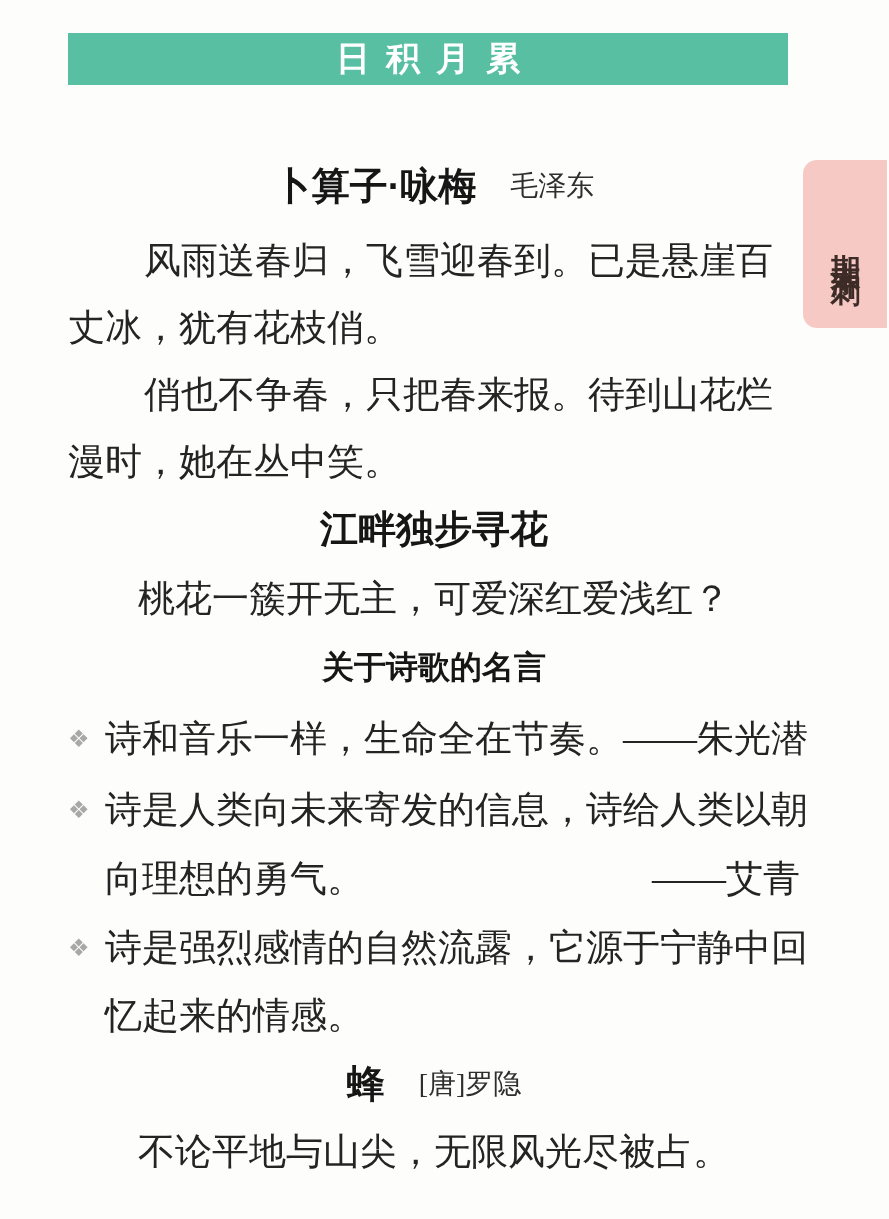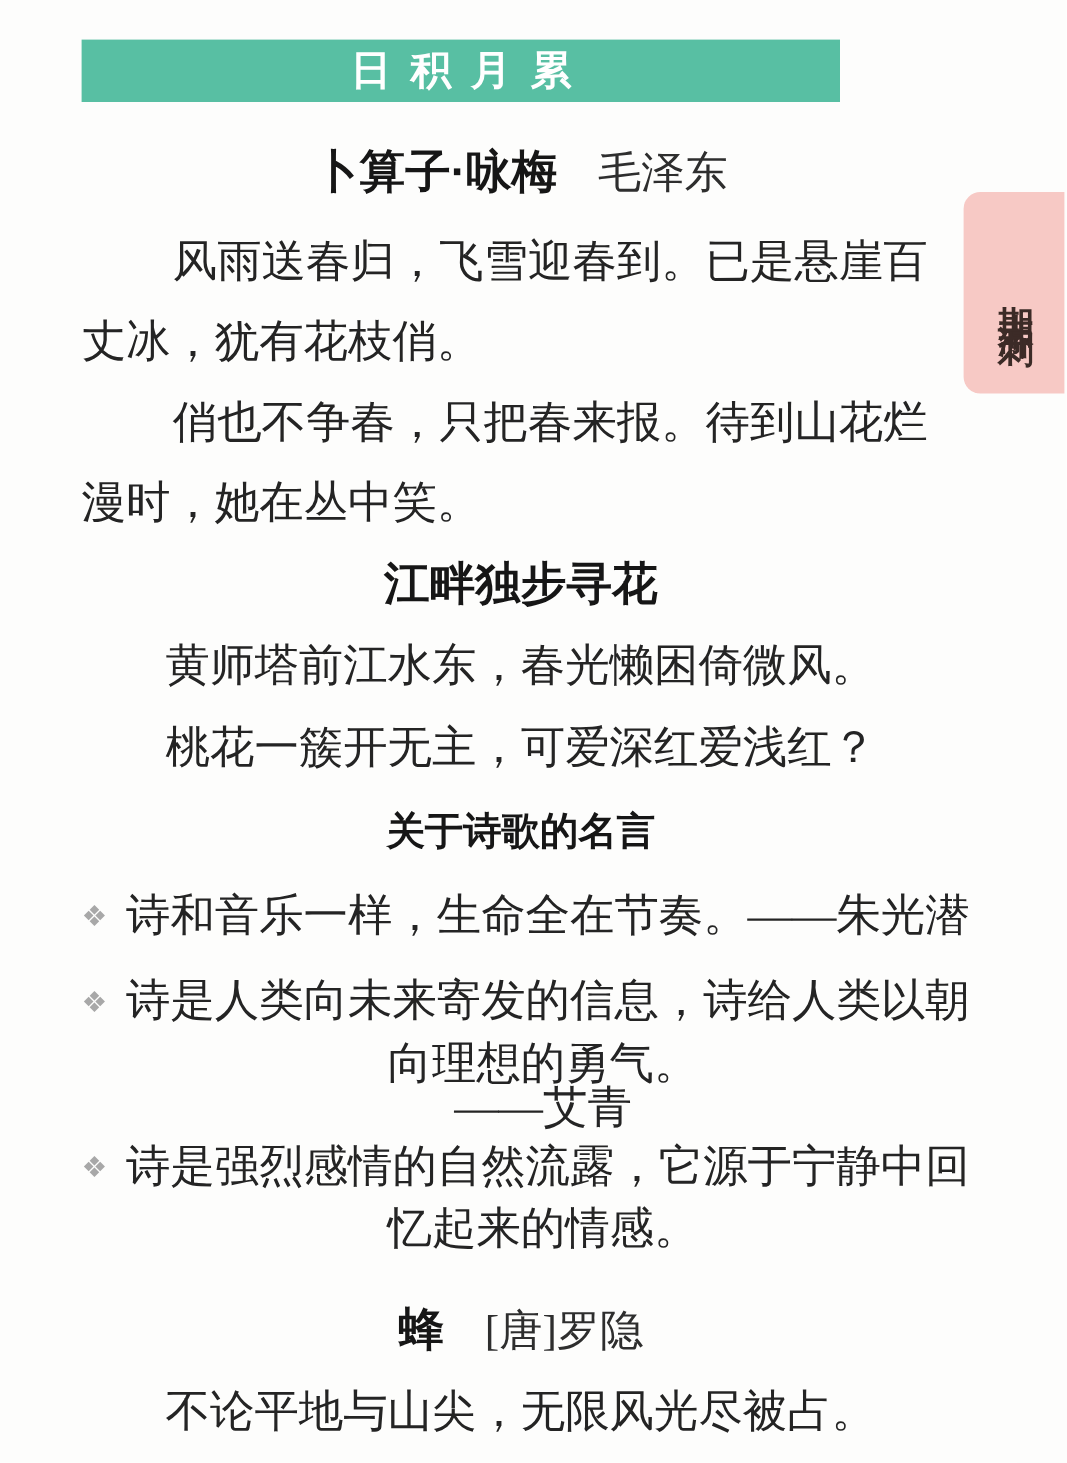--- a/index.html
+++ b/index.html
@@ -13,21 +13,21 @@
     height: 1219px;
     background: #fdfdfc;
     overflow: hidden;
     font-family: "Liberation Serif", serif;
   }
   
   .banner {
     position: absolute;
     left: 68px;
     top: 33px;
-    width: 632px;
+    width: 720px;
     height: 52px;
     background: #58bfa3;
     display: flex;
     align-items: center;
     justify-content: center;
   }
   .banner-title {
     font-family: "Liberation Sans", sans-serif;
     font-weight: 700;
     font-size: 34px;
@@ -55,54 +55,54 @@
     font-weight: 700;
     font-size: 30px;
     letter-spacing: 7px;
     color: #3c2b27;
     white-space: nowrap;
   }
   
   .content {
     position: absolute;
     left: 68px;
-    top: 85px;
+    top: 100px;
     width: 732px;
-    padding-top: 17px;
+    padding-top: 44px;
   }
   .line {
     display: flex;
     align-items: center;
     font-size: 37px;
     line-height: 1;
     color: #242424;
     white-space: nowrap;
   }
   .h64 { height: 64px; }
   .h66 { height: 66px; text-align: center; }
   .h67 { height: 67px; }
   .h68 { height: 68px; }
   .h69 { height: 69px; }
   .h70 { height: 70px; }
   .h71 { height: 71px; }
   .h75 { height: 75px; }
   .h83 { height: 83px; }
   .center { justify-content: center; }
   .indent { padding-left: 76px; }
-  .split  { justify-content: space-between; flex-direction: column; }
+  .split  { justify-content: space-between; }
   .poem-title {
     font-family: "Liberation Sans", sans-serif;
     font-weight: 700;
     font-size: 38px;
     color: #161616;
   }
   .poem-author {
     font-family: "Liberation Serif", serif;
     font-weight: 400;
-    font-size: 36px;
+    font-size: 28px;
     color: #2e2e2e;
     margin-left: 34px;
   }
   .section-heading {
     font-family: "Liberation Sans", sans-serif;
     font-weight: 700;
     font-size: 32px;
     color: #161616;
   }
   .quote {
@@ -142,21 +142,20 @@
       <span class="poem-author">毛泽东</span>
     </div>
     <div class="line h67 indent">风雨送春归，飞雪迎春到。已是悬崖百</div>
     <div class="line h67">丈冰，犹有花枝俏。</div>
     <div class="line h67 indent">俏也不争春，只把春来报。待到山花烂</div>
     <div class="line h66">漫时，她在丛中笑。</div>
 
     <div class="line h70 center">
       <span class="poem-title">江畔独步寻花</span>
     </div>
-    <div class="line h67 center">黄师塔前江水东，春光懒困倚微风。</div>
     <div class="line h68 center">桃花一簇开无主，可爱深红爱浅红？</div>
 
     <div class="line h69 center">
       <span class="section-heading">关于诗歌的名言</span>
     </div>
 
     <div class="line h75 quote">
       <span class="bullet">❖</span>
       <span class="quote-text">诗和音乐一样，生命全在节奏。——朱光潜</span>
     </div>

